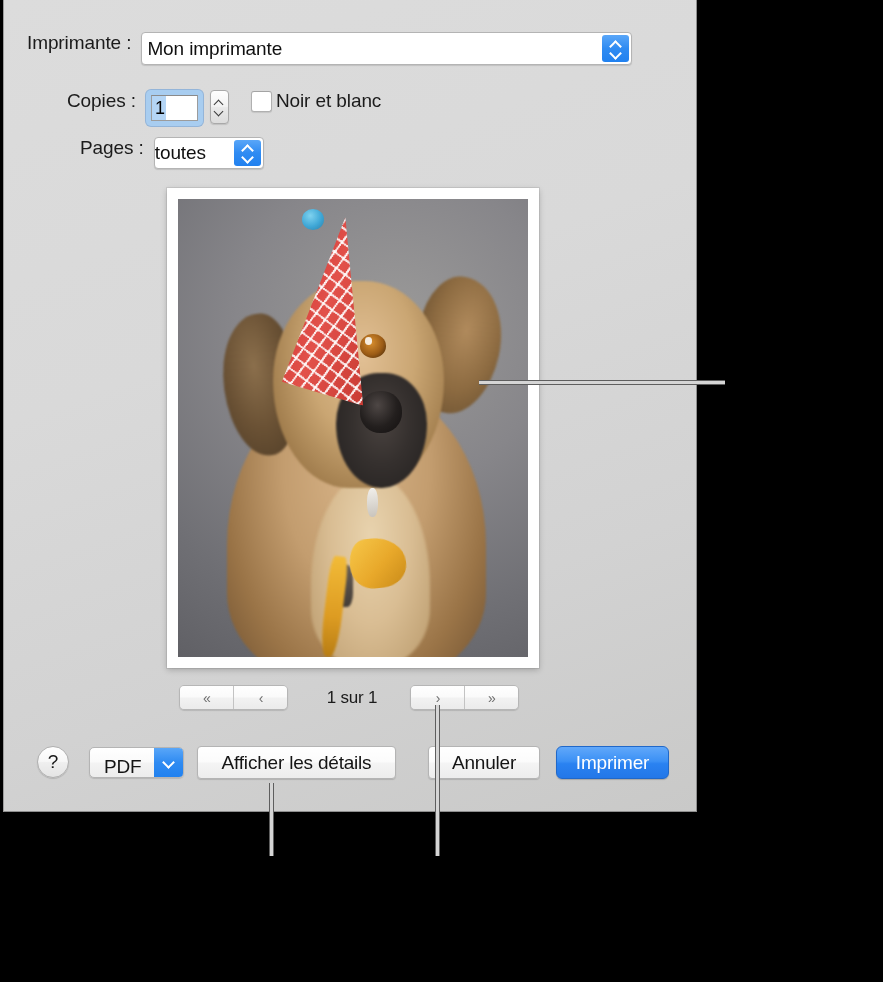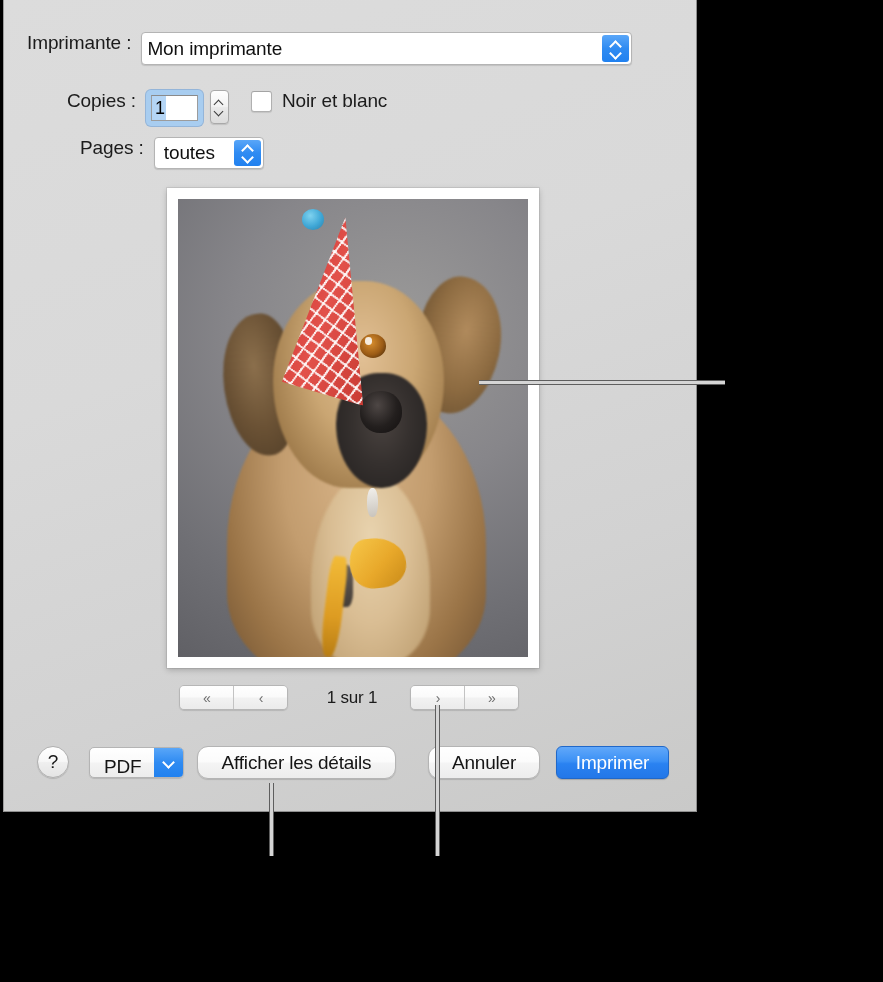--- a/index.html
+++ b/index.html
@@ -185,21 +185,21 @@
     width: 21px;
     height: 21px;
     background: #ffffff;
     border: 1px solid #b0b0b0;
     border-top-color: #a4a4a4;
     border-radius: 3px;
     box-shadow: 0 1px 1px rgba(0,0,0,.10);
     box-sizing: border-box;
   }
   #bw-label {
-    margin-left: 10px;
+    margin-left: 4px;
     font-size: 19px;
     color: #1b1b1b;
     letter-spacing: -0.1px;
   }
 
   
   #pages-popup {
     margin-left: 10px;
     width: 110px;
     height: 32px;
@@ -208,21 +208,20 @@
     border-radius: 4px;
     box-shadow: 0 1px 1px rgba(0,0,0,.12);
     display: flex;
     align-items: center;
     position: relative;
     box-sizing: border-box;
   }
   #pages-popup .popup-value {
     font-size: 19px;
     color: #101010;
-    padding-left: 9px;
     letter-spacing: -0.1px;
   }
 
   
   #preview-page {
     position: absolute;
     left: 163px;
     top: 188px;
     width: 372px;
     height: 480px;
@@ -502,21 +501,21 @@
     width: 29px;
     background: linear-gradient(180deg, #59a6f8 0%, #2f8bf2 50%, #2181ef 100%);
     display: flex;
     align-items: center;
     justify-content: center;
   }
   .push-button {
     position: absolute;
     top: 2px;
     height: 33px;
-    border-radius: 11px;
+    border-radius: 4px;
     border: 1px solid #b4b4b4;
     background: linear-gradient(180deg, #ffffff 0%, #fbfbfb 48%, #f4f4f4 52%, #ededed 100%);
     box-shadow: 0 1px 1px rgba(0,0,0,.14);
     display: flex;
     align-items: center;
     justify-content: center;
     font-size: 19px;
     color: #141414;
     letter-spacing: -0.2px;
     box-sizing: border-box;

